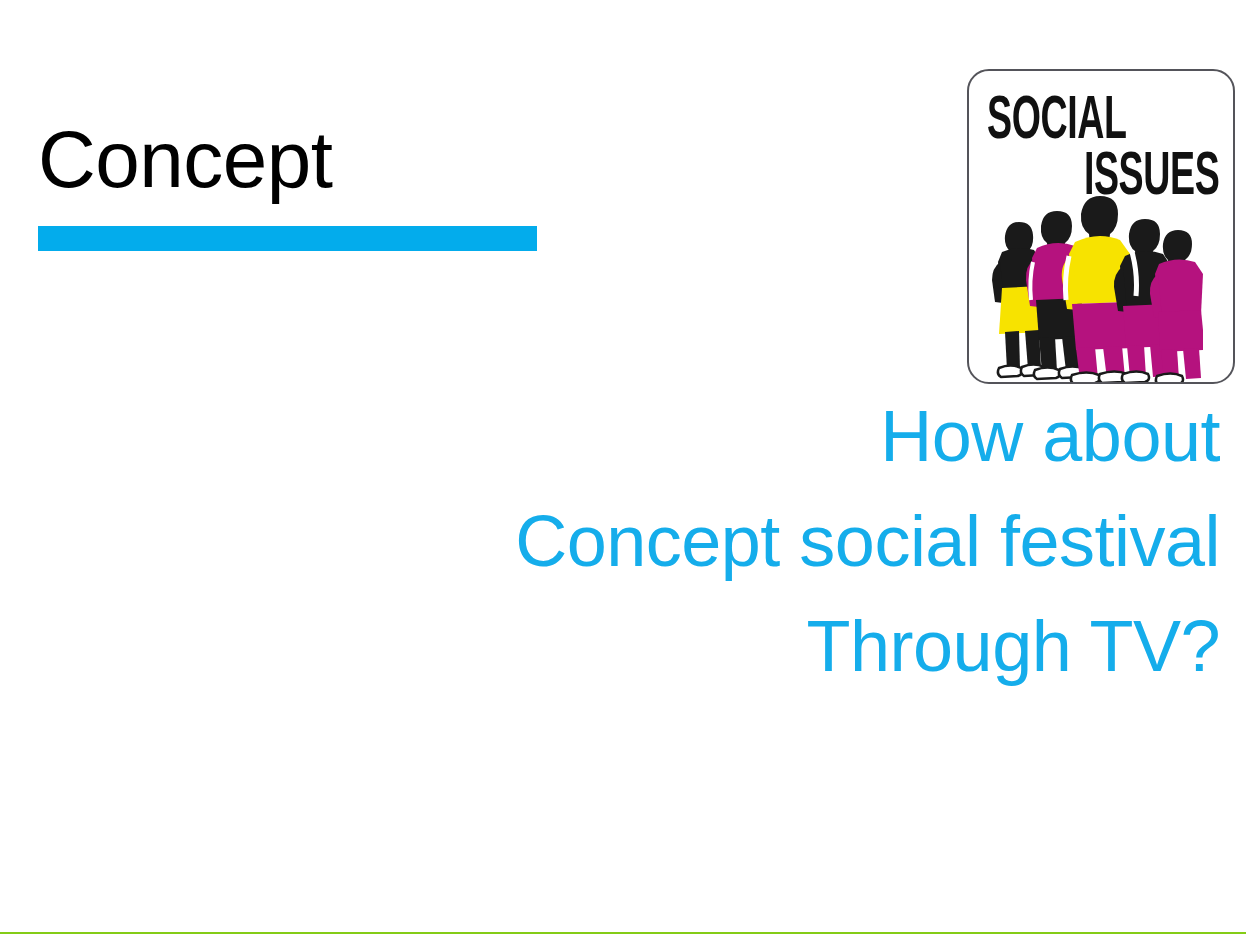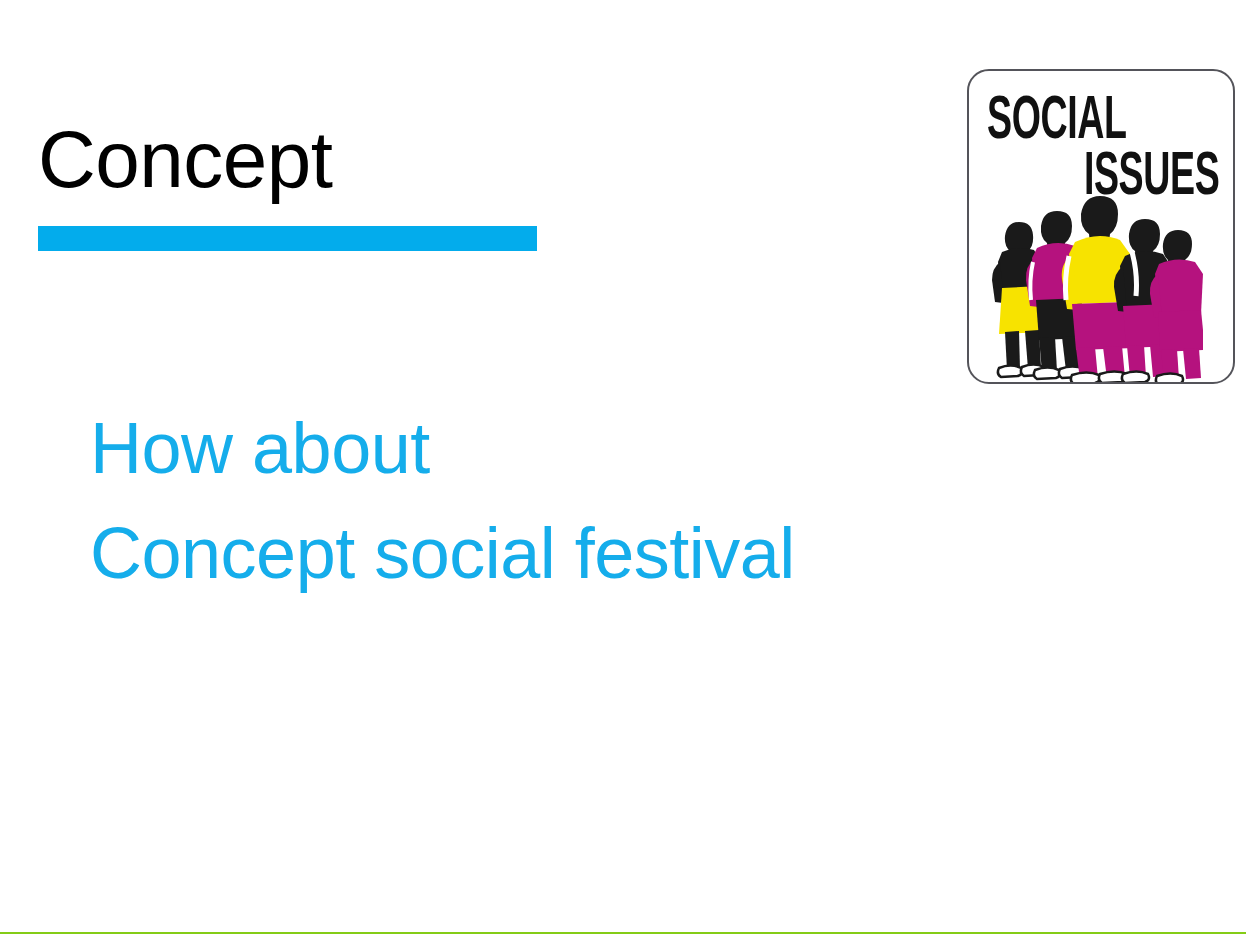--- a/index.html
+++ b/index.html
@@ -40,23 +40,23 @@
     width: 499px;
     height: 25px;
     background: #03ACEC;
     margin-top: 24px;
   }
 
   
   .body-block {
     position: absolute;
     left: 90px;
-    top: 396px;
+    top: 384px;
     width: 1130px;
-    text-align: left;
+    text-align: right;
   }
   .body-line {
     font-family: "Liberation Sans", sans-serif;
     font-size: 72px;
     font-weight: 400;
     color: #15ADEB;
     line-height: 1.46;
     letter-spacing: -0.5px;
     white-space: nowrap;
   }
@@ -117,20 +117,21 @@
 <div class="slide">
 
   <div class="title-block">
     <div class="slide-title">Concept</div>
     <div class="title-rule"></div>
   </div>
 
   <div class="body-block">
     <div class="body-line">How about</div>
     <div class="body-line">Concept social festival</div>
+    <div class="body-line">Through TV?</div>
   </div>
 
   <div class="logo-card">
 
     <div class="logo-wordmark">
       <div class="logo-word w1">SOCIAL</div>
       <div class="logo-word w2">ISSUES</div>
     </div>
 
     <div class="logo-figures">

